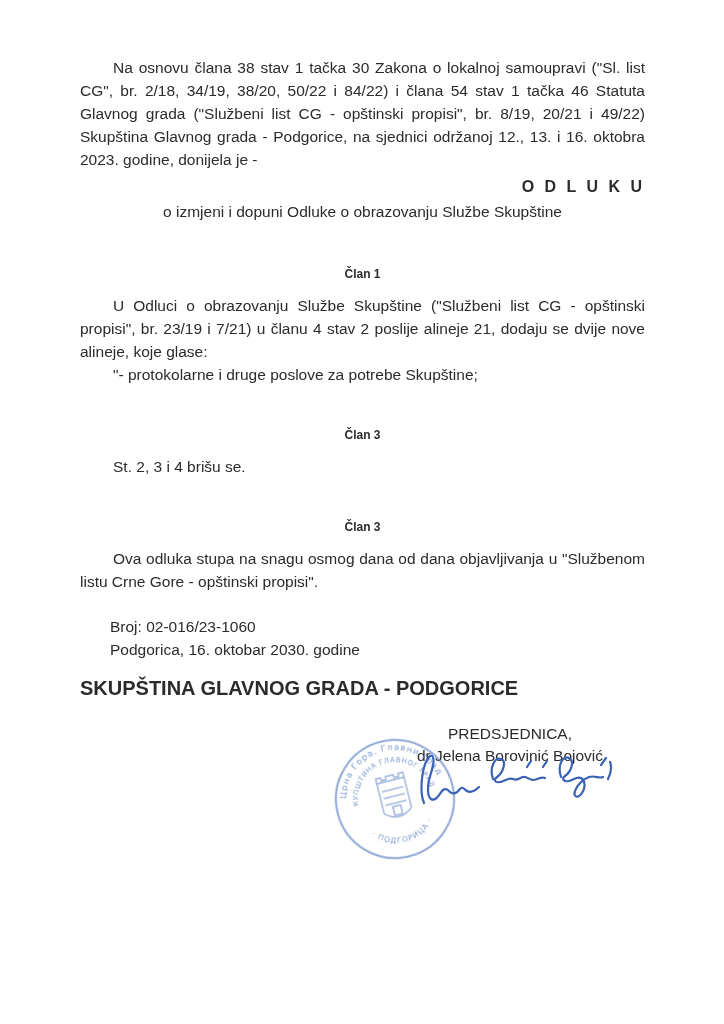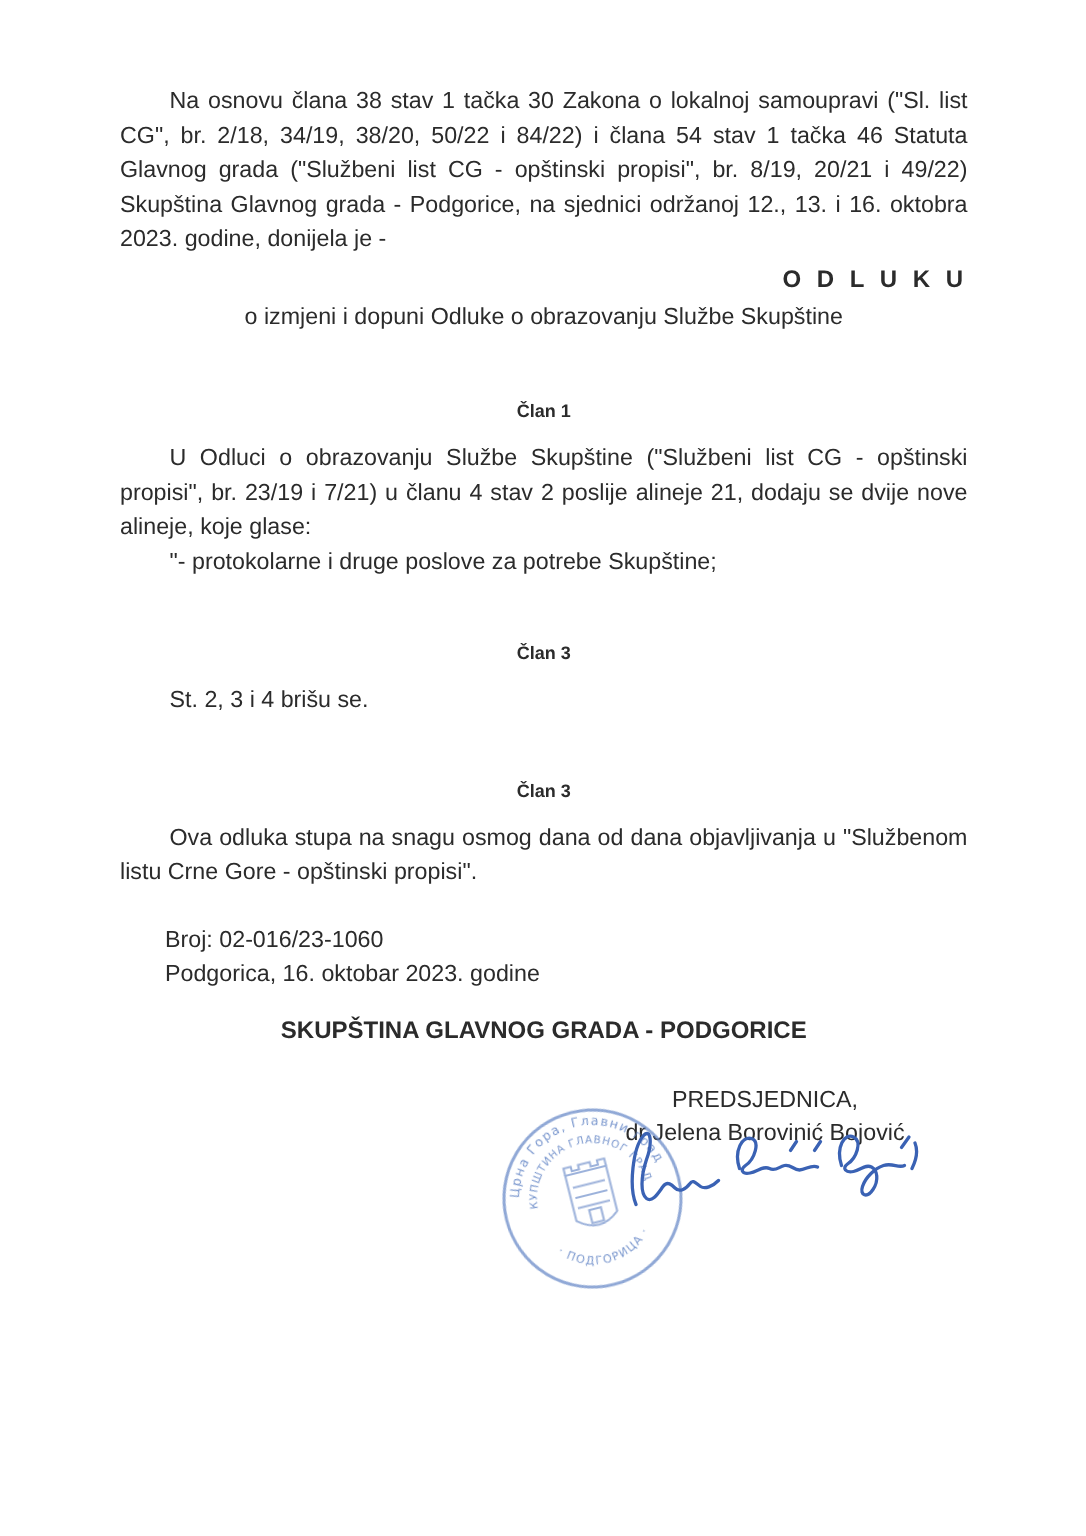--- a/index.html
+++ b/index.html
@@ -23,21 +23,21 @@
     font-weight: bold; font-size: 16px; letter-spacing: 3px; line-height: 24px; text-align: right;
   }
   .doc-subtitle { font-weight: normal; font-size: 15.5px; line-height: 26px; }
   .article-heading {
     text-align: center; font-weight: bold; font-size: 12px;
     margin-top: 38px; margin-bottom: 9px; line-height: 22px;
   }
   .meta-line { padding-left: 30px; line-height: 23px; }
   .meta-first { margin-top: 22px; }
   .institution {
-    text-align: center; font-weight: bold; font-size: 16px;
+    text-align: left; font-weight: bold; font-size: 20px;
     margin-top: 16px; line-height: 22px;
   }
   .sign-area { position: relative; margin-top: 24px; height: 230px; }
   .signer-block {
     position: absolute; left: 290px; top: 0; width: 280px;
     text-align: center; font-weight: normal; line-height: 22px;
   }
   .stamp {
     position: absolute; left: 250px; top: 11px;
     width: 130px; height: 130px;
@@ -77,21 +77,21 @@
     <div class="article-heading">Član 3</div>
     <p class="body-text indented no-justify">St. 2, 3 i 4 brišu se.</p>
   </div>
 
   <div>
     <div class="article-heading">Član 3</div>
     <p class="body-text indented">Ova odluka stupa na snagu osmog dana od dana objavljivanja u "Službenom listu Crne Gore - opštinski propisi".</p>
   </div>
 
   <p class="meta-line meta-first">Broj: 02-016/23-1060</p>
-  <p class="meta-line">Podgorica, 16. oktobar 2023. godine</p>
+  <p class="meta-line">Podgorica, 16. oktobar 2030. godine</p>
 
   <div class="institution">SKUPŠTINA GLAVNOG GRADA - PODGORICE</div>
 
   <div class="sign-area">
 
     <div class="signer-block">
       <div>PREDSJEDNICA,</div>
       <div>dr Jelena Borovinić Bojović</div>
     </div>
 

